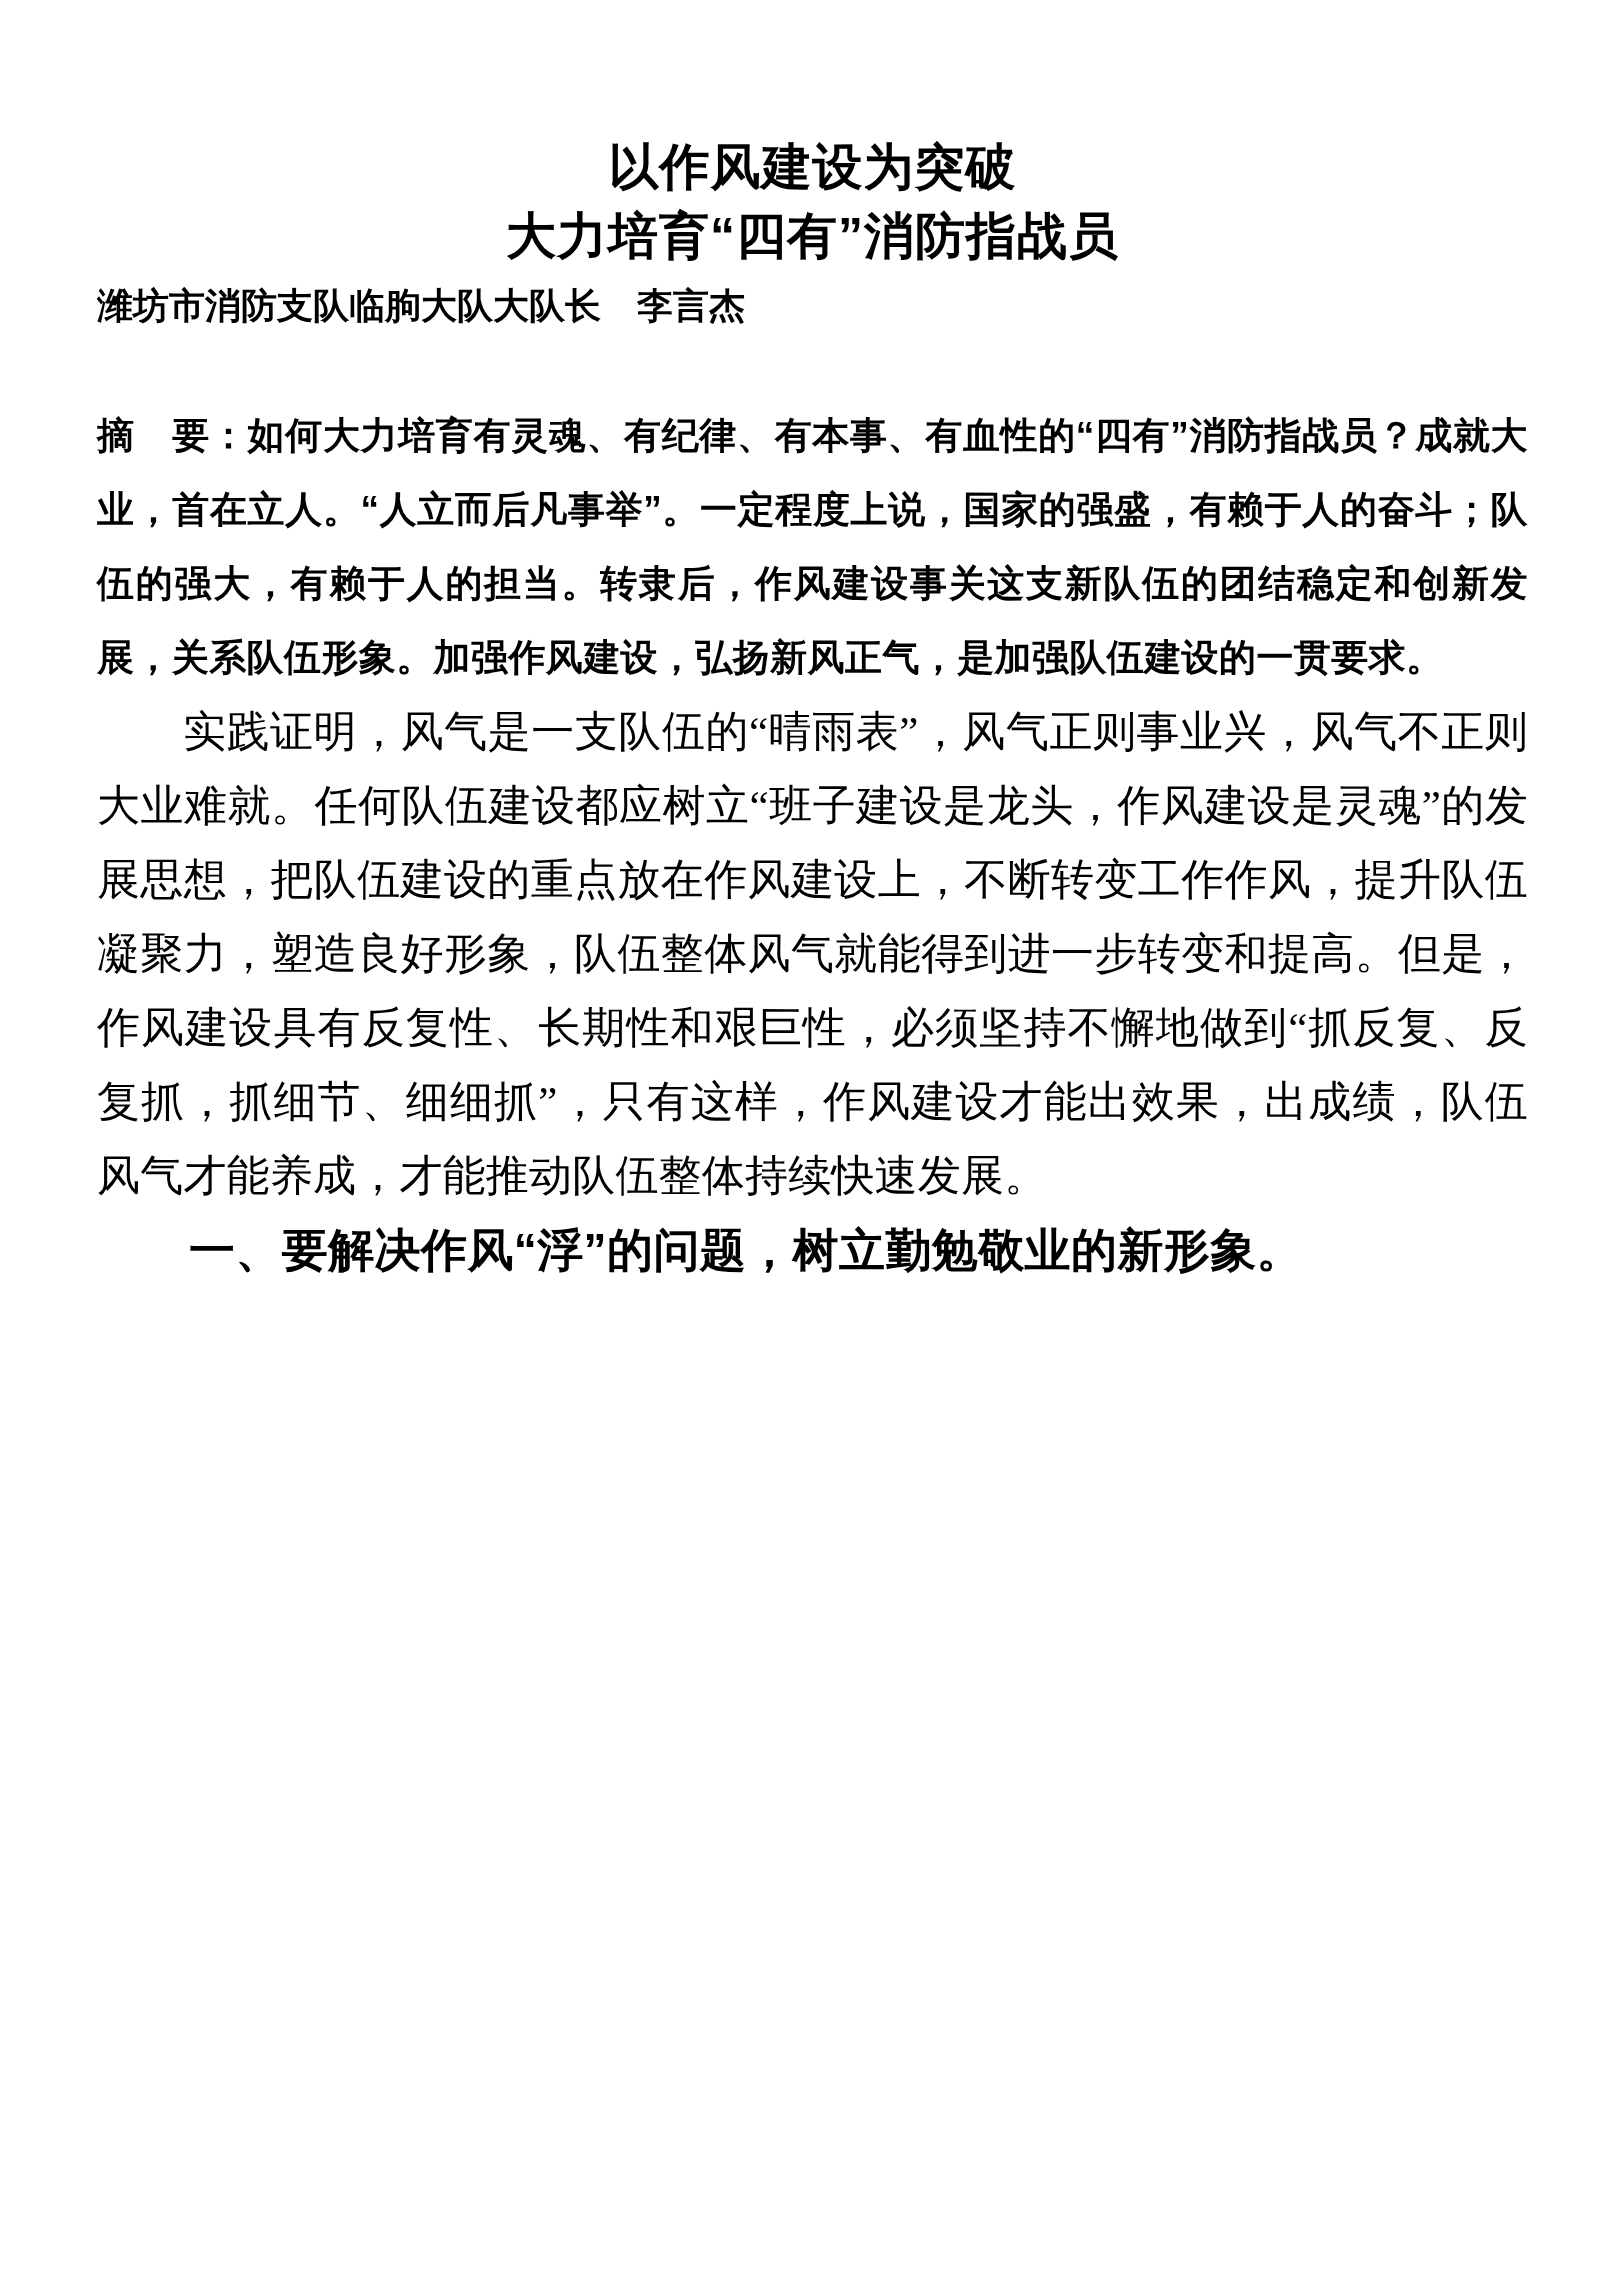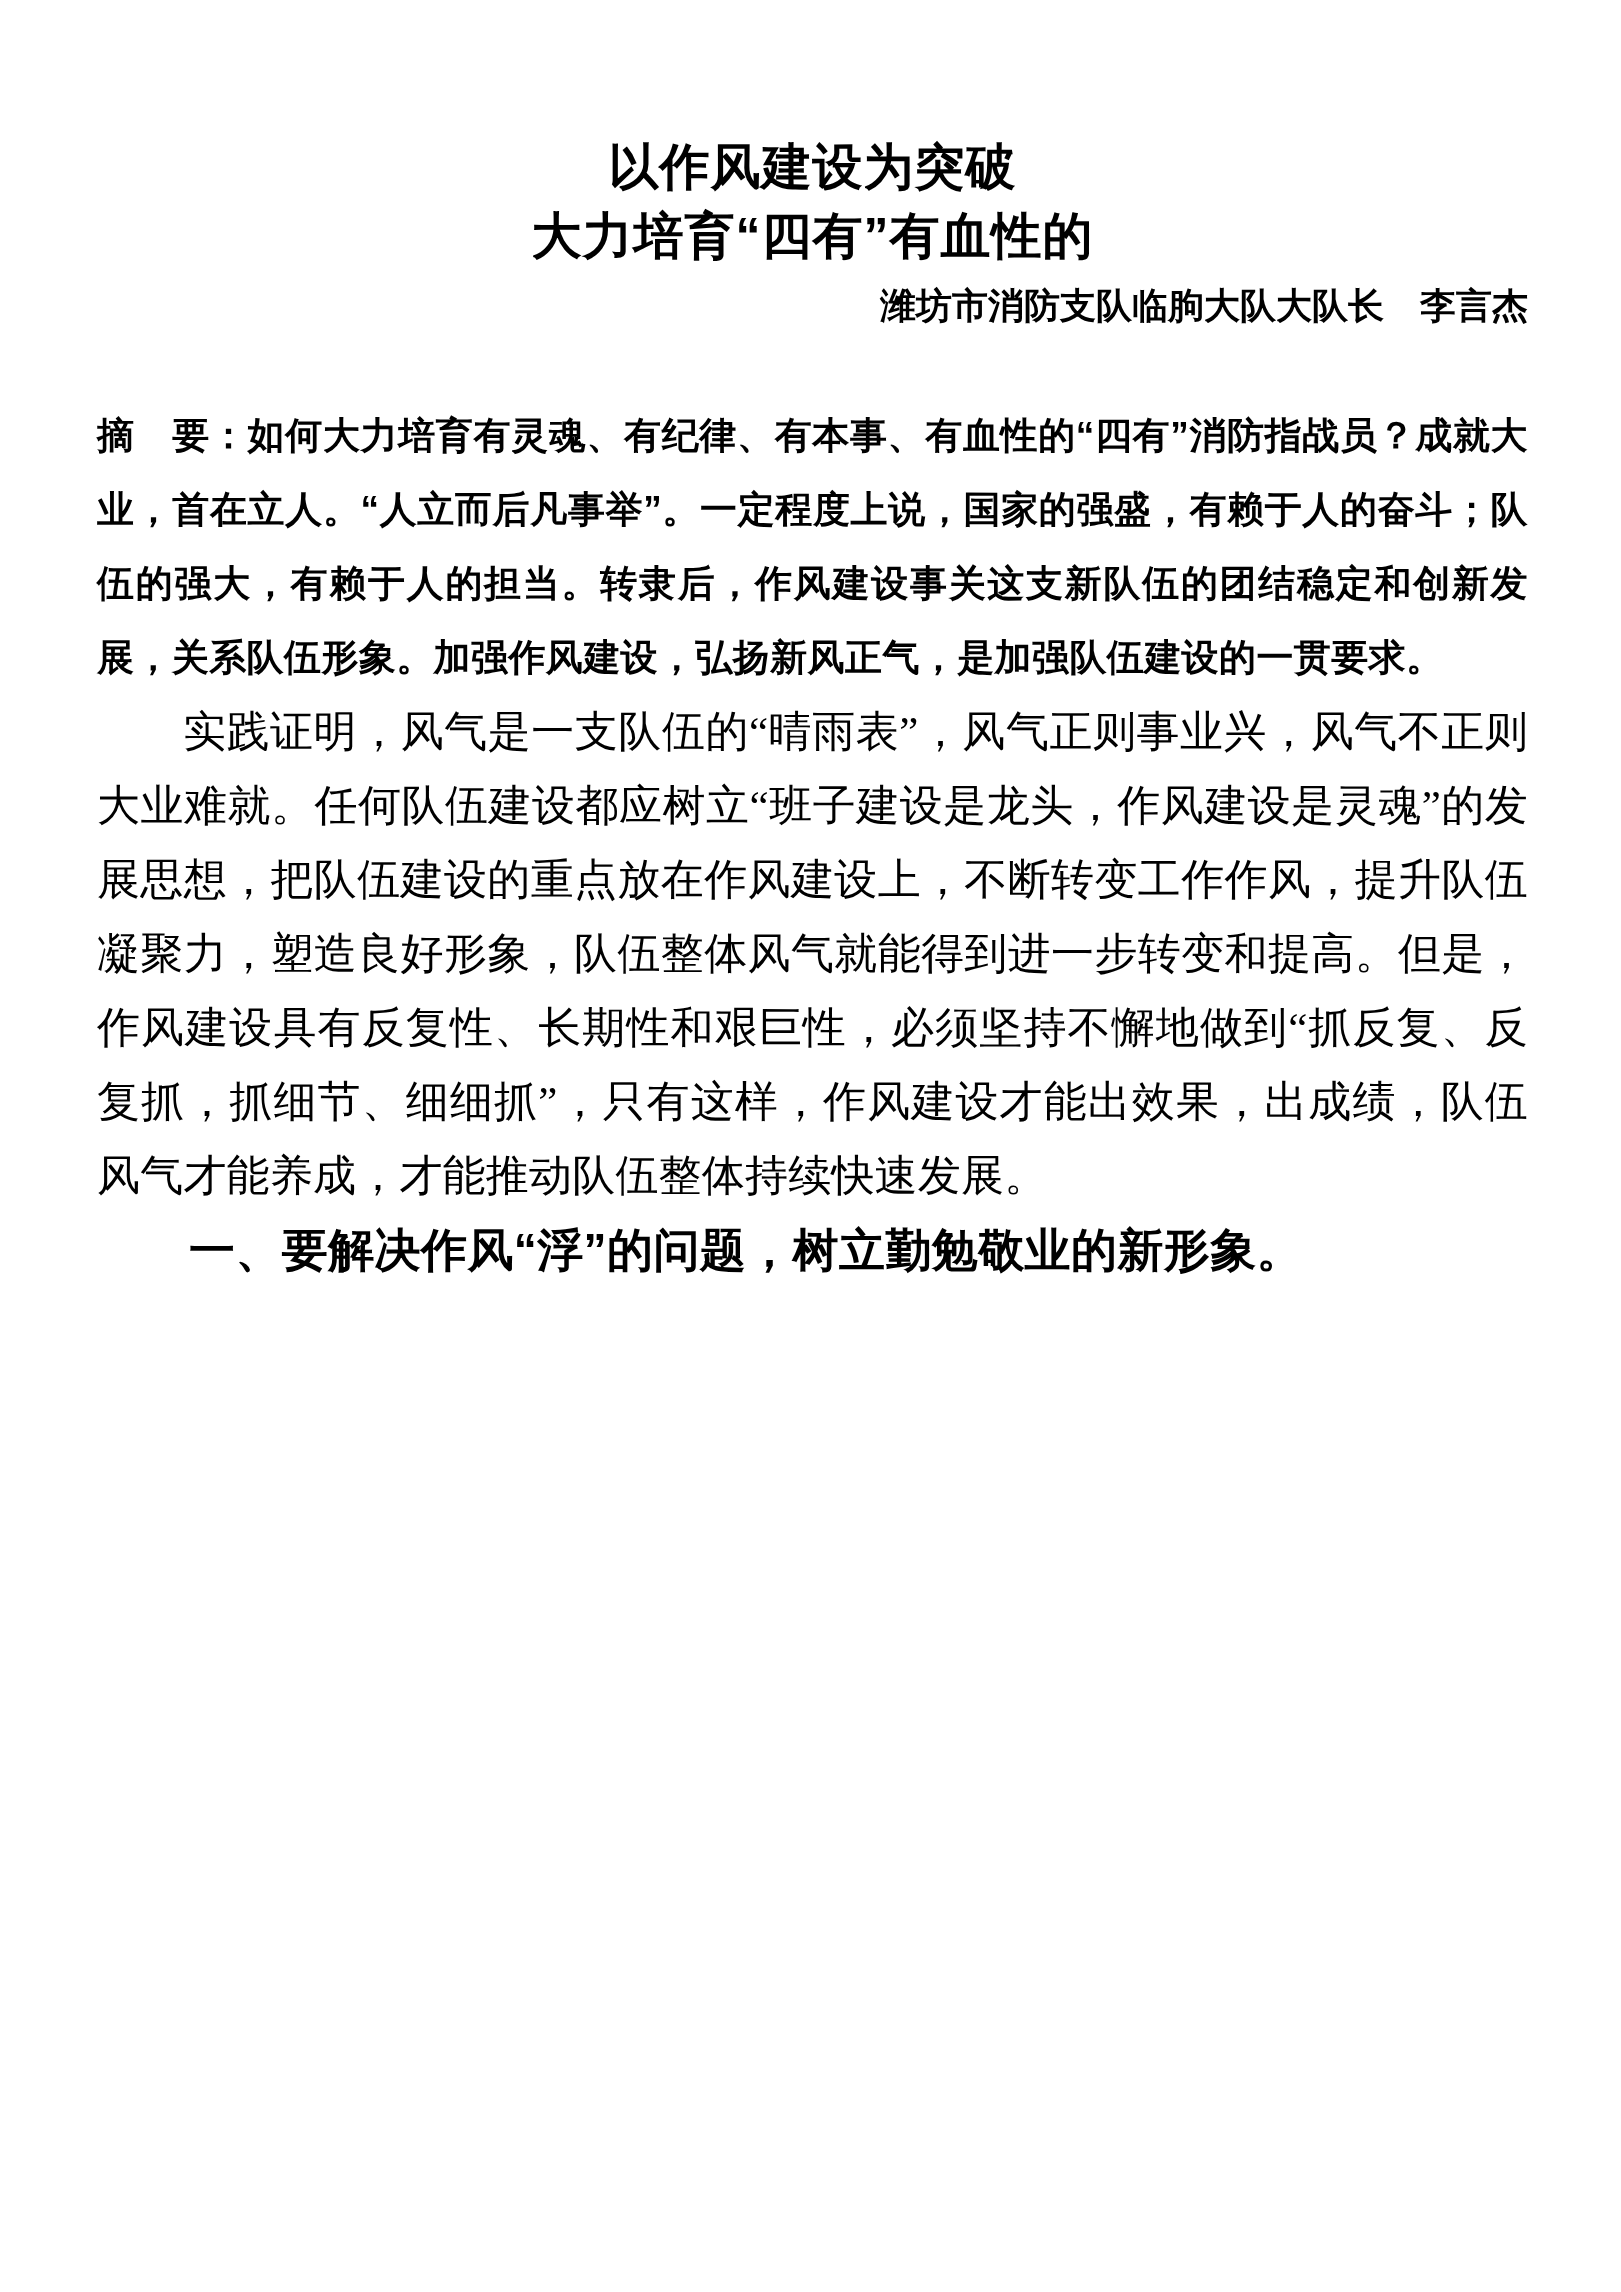--- a/index.html
+++ b/index.html
@@ -41,21 +41,21 @@
     line-height: 69px;
     letter-spacing: 1px;
     text-align: center;
     white-space: nowrap;
   }
   .byline {
     font-family: "Liberation Sans", "DejaVu Sans", sans-serif;
     font-weight: bold;
     font-size: 36px;
     line-height: 57px;
-    text-align: right;
+    text-align: left;
     margin-top: 5.9px;
     white-space: nowrap;
   }
 
   
   .abstract {
     font-family: "Liberation Sans", "DejaVu Sans", sans-serif;
     font-weight: bold;
     font-size: 37px;
     line-height: 74px;
@@ -87,21 +87,21 @@
   }
 </style>
 </head>
 <body>
 
 <div class="page">
   <div class="content">
 
     <div class="title-block">
       <div class="doc-title-line">以作风建设为突破</div>
-      <div class="doc-title-line">大力培育“四有”有血性的</div>
+      <div class="doc-title-line">大力培育“四有”消防指战员</div>
       <div class="byline">潍坊市消防支队临朐大队大队长　李言杰</div>
     </div>
 
     <div class="abstract">摘　要：如何大力培育有灵魂、有纪律、有本事、有血性的“四有”消防指战员？成就大业，首在立人。“人立而后凡事举”。一定程度上说，国家的强盛，有赖于人的奋斗；队伍的强大，有赖于人的担当。转隶后，作风建设事关这支新队伍的团结稳定和创新发展，关系队伍形象。加强作风建设，弘扬新风正气，是加强队伍建设的一贯要求。</div>
 
     <div class="body-para indent">实践证明，风气是一支队伍的“晴雨表”，风气正则事业兴，风气不正则大业难就。任何队伍建设都应树立“班子建设是龙头，作风建设是灵魂”的发展思想，把队伍建设的重点放在作风建设上，不断转变工作作风，提升队伍凝聚力，塑造良好形象，队伍整体风气就能得到进一步转变和提高。但是，作风建设具有反复性、长期性和艰巨性，必须坚持不懈地做到“抓反复、反复抓，抓细节、细细抓”，只有这样，作风建设才能出效果，出成绩，队伍风气才能养成，才能推动队伍整体持续快速发展。</div>
 
     <div class="section-heading indent">一、要解决作风“浮”的问题，树立勤勉敬业的新形象。</div>
 
 

